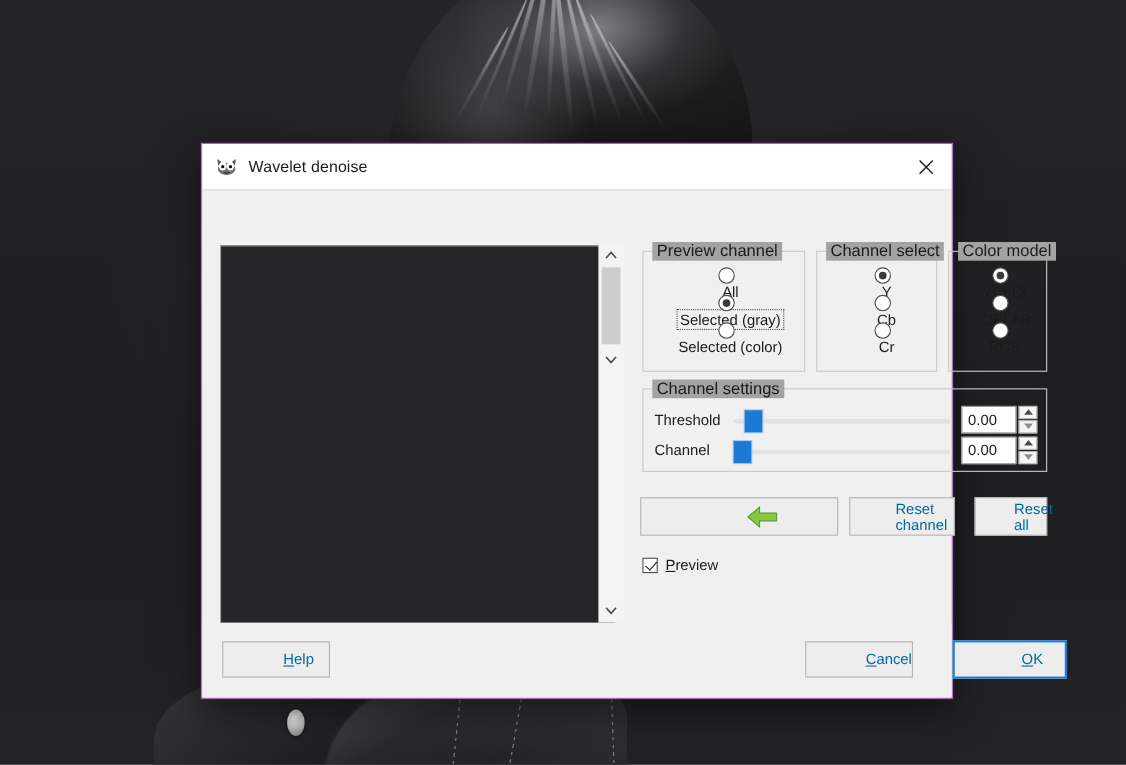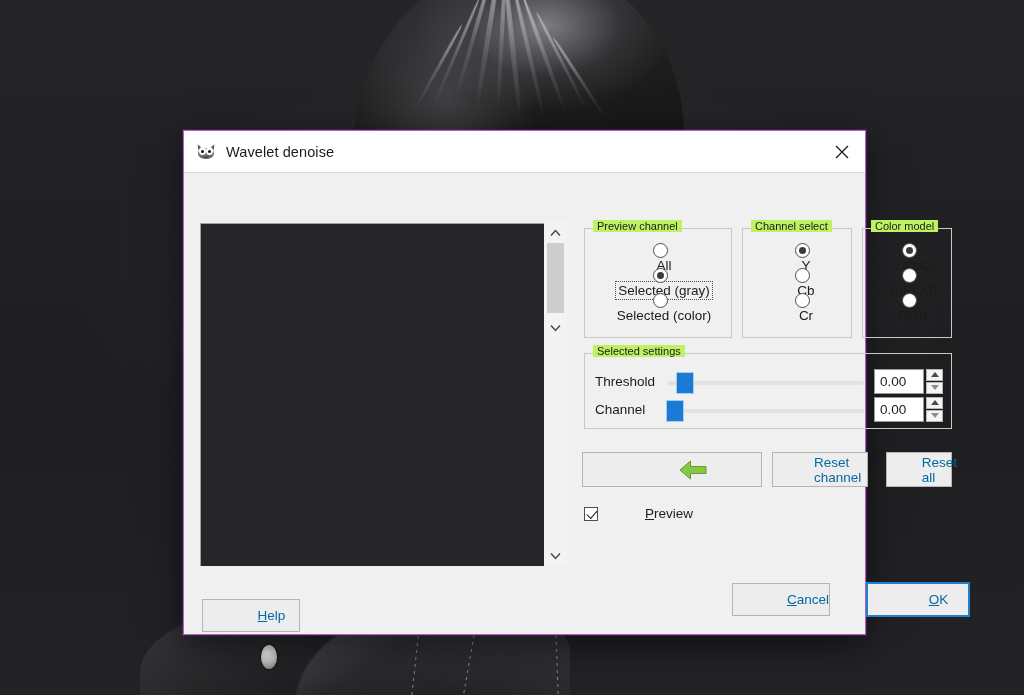--- a/index.html
+++ b/index.html
@@ -205,22 +205,22 @@
   
   .groupbox {
     position: absolute;
     border: 1px solid #c8c8c8;
     background: transparent;
   }
   .group-title {
     position: absolute;
     top: -9px; left: 8px;
     padding: 0 4px;
-    background: #bef264;
-    font-size: 11px;
+    background: #a3a3a3;
+    font-size: 15px;
     color: #1b1b1b;
     white-space: nowrap;
   }
   .radio-row {
     display: flex;
     align-items: center;
     height: 25px;
     padding-left: 12px;
     font-size: 13.5px;
     color: #1b1b1b;
@@ -525,21 +525,21 @@
           <span class="radio-label">Cb</span>
         </div>
         <div class="radio-row" style="padding-left:18px;">
           <span class="radio"></span>
           <span class="radio-label">Cr</span>
         </div>
       </div>
     </div>
 
     <div class="groupbox" style="left:400px;top:180px;width:368px;height:76px;">
-      <span class="group-title">Selected settings</span>
+      <span class="group-title">Channel settings</span>
 
       <div class="setting-row" style="top:14px;">
         <span class="setting-label">Threshold</span>
         <span class="slider">
           <span class="slider-track"></span>
           <span class="slider-thumb" style="left:10px;"></span>
         </span>
         <span class="spin">
           <span>0.00</span>
         </span>
@@ -576,27 +576,27 @@
     <div class="btn" style="left:398px;top:279px;width:180px;height:35px;">
       <span class="arrow-btn-icon">
         <svg width="28" height="20" viewBox="0 0 28 20" aria-hidden="true">
           <path d="M27 6.5 L11.5 6.5 L11.5 1 L1 10 L11.5 19 L11.5 13.5 L27 13.5 Z" fill="#86c846" stroke="#5d9a2e" stroke-width="1"></path>
         </svg>
       </span>
     </div>
     <div class="btn" style="left:588px;top:279px;width:96px;height:35px;">Reset channel</div>
     <div class="btn" style="left:702px;top:279px;width:66px;height:35px;">Reset all</div>
 
-    <div class="check-row" style="left:400px;top:333px;gap:40px;">
+    <div class="check-row" style="left:400px;top:333px;">
       <span class="checkbox checked"></span>
       <span class="underline-first">Preview</span>
     </div>
 
     <div class="footer">
-      <div class="btn" style="left:18px;top:17px;width:98px;height:33px;margin-top:16px;">
+      <div class="btn" style="left:18px;top:17px;width:98px;height:33px;">
         <span class="underline-first">Help</span>
       </div>
       <div class="btn" style="left:548px;top:17px;width:98px;height:33px;justify-content:flex-end;">
         <span class="underline-first">Cancel</span>
       </div>
       <div class="btn default" style="left:662px;top:16px;width:104px;height:35px;margin-left:20px;">
         <span class="underline-first">OK</span>
       </div>
     </div>
 

